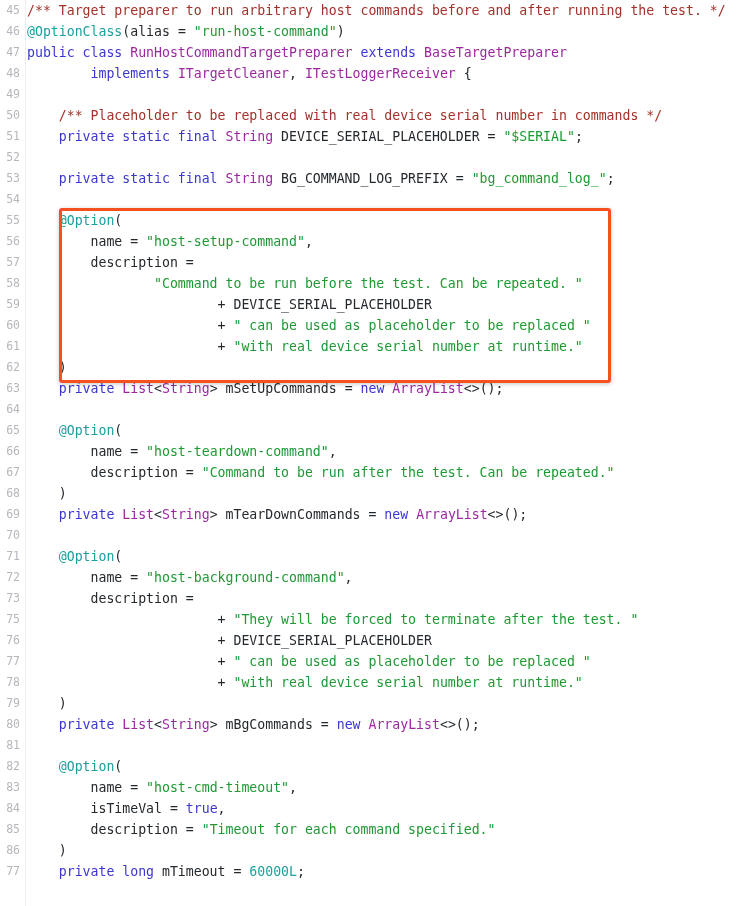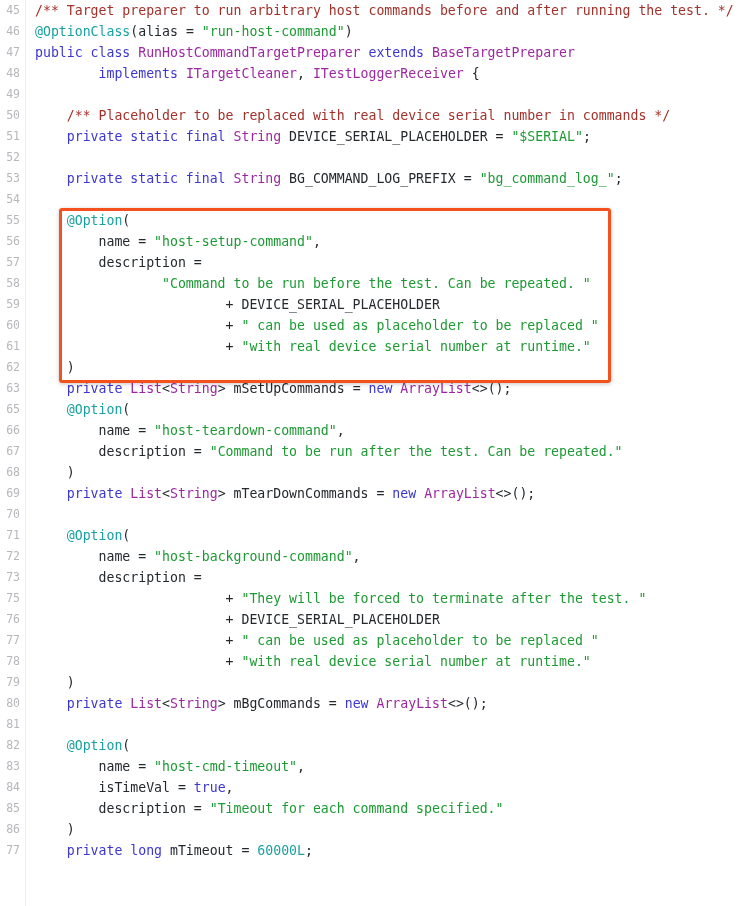--- a/index.html
+++ b/index.html
@@ -52,21 +52,21 @@
     box-sizing: border-box;
     padding-right: 5px;
     text-align: right;
     color: #b6b6bd;
     font-size: 11.5px;
     line-height: 21px;
     font-family: "DejaVu Sans Mono", "Liberation Mono", monospace;
     user-select: none;
   }
   .src {
-    padding-left: 10px;
+    padding-left: 2px;
     font-size: 13.2px;
     line-height: 21px;
     color: #24292e;
     font-family: "DejaVu Sans Mono", "Liberation Mono", monospace;
     letter-spacing: 0px;
   }
 
   
   .t-comment  { color: #a3312a; }
   .t-anno     { color: #1aa0a0; }
@@ -111,20 +111,21 @@
       <div class="code-row"><span class="ln">54</span><span class="src"></span></div>
       <div class="code-row"><span class="ln">55</span><span class="src"><span class="t-plain">    </span><span class="t-anno">@Option</span><span class="t-punct">(</span></span></div>
       <div class="code-row"><span class="ln">56</span><span class="src"><span class="t-plain">        name </span><span class="t-punct">= </span><span class="t-string">"host-setup-command"</span><span class="t-punct">,</span></span></div>
       <div class="code-row"><span class="ln">57</span><span class="src"><span class="t-plain">        description </span><span class="t-punct">=</span></span></div>
       <div class="code-row"><span class="ln">58</span><span class="src"><span class="t-plain">                </span><span class="t-string">"Command to be run before the test. Can be repeated. "</span></span></div>
       <div class="code-row"><span class="ln">59</span><span class="src"><span class="t-plain">                        </span><span class="t-punct">+ </span><span class="t-plain">DEVICE_SERIAL_PLACEHOLDER</span></span></div>
       <div class="code-row"><span class="ln">60</span><span class="src"><span class="t-plain">                        </span><span class="t-punct">+ </span><span class="t-string">" can be used as placeholder to be replaced "</span></span></div>
       <div class="code-row"><span class="ln">61</span><span class="src"><span class="t-plain">                        </span><span class="t-punct">+ </span><span class="t-string">"with real device serial number at runtime."</span></span></div>
       <div class="code-row"><span class="ln">62</span><span class="src"><span class="t-plain">    </span><span class="t-punct">)</span></span></div>
       <div class="code-row"><span class="ln">63</span><span class="src"><span class="t-plain">    </span><span class="t-keyword">private </span><span class="t-type">List</span><span class="t-punct">&lt;</span><span class="t-type">String</span><span class="t-punct">&gt; </span><span class="t-plain">mSetUpCommands </span><span class="t-punct">= </span><span class="t-keyword">new </span><span class="t-type">ArrayList</span><span class="t-punct">&lt;&gt;();</span></span></div>
+      <div class="code-row"><span class="ln">64</span><span class="src"></span></div>
       <div class="code-row"><span class="ln">65</span><span class="src"><span class="t-plain">    </span><span class="t-anno">@Option</span><span class="t-punct">(</span></span></div>
       <div class="code-row"><span class="ln">66</span><span class="src"><span class="t-plain">        name </span><span class="t-punct">= </span><span class="t-string">"host-teardown-command"</span><span class="t-punct">,</span></span></div>
       <div class="code-row"><span class="ln">67</span><span class="src"><span class="t-plain">        description </span><span class="t-punct">= </span><span class="t-string">"Command to be run after the test. Can be repeated."</span></span></div>
       <div class="code-row"><span class="ln">68</span><span class="src"><span class="t-plain">    </span><span class="t-punct">)</span></span></div>
       <div class="code-row"><span class="ln">69</span><span class="src"><span class="t-plain">    </span><span class="t-keyword">private </span><span class="t-type">List</span><span class="t-punct">&lt;</span><span class="t-type">String</span><span class="t-punct">&gt; </span><span class="t-plain">mTearDownCommands </span><span class="t-punct">= </span><span class="t-keyword">new </span><span class="t-type">ArrayList</span><span class="t-punct">&lt;&gt;();</span></span></div>
       <div class="code-row"><span class="ln">70</span><span class="src"></span></div>
       <div class="code-row"><span class="ln">71</span><span class="src"><span class="t-plain">    </span><span class="t-anno">@Option</span><span class="t-punct">(</span></span></div>
       <div class="code-row"><span class="ln">72</span><span class="src"><span class="t-plain">        name </span><span class="t-punct">= </span><span class="t-string">"host-background-command"</span><span class="t-punct">,</span></span></div>
       <div class="code-row"><span class="ln">73</span><span class="src"><span class="t-plain">        description </span><span class="t-punct">=</span></span></div>
       <div class="code-row"><span class="ln">75</span><span class="src"><span class="t-plain">                        </span><span class="t-punct">+ </span><span class="t-string">"They will be forced to terminate after the test. "</span></span></div>

